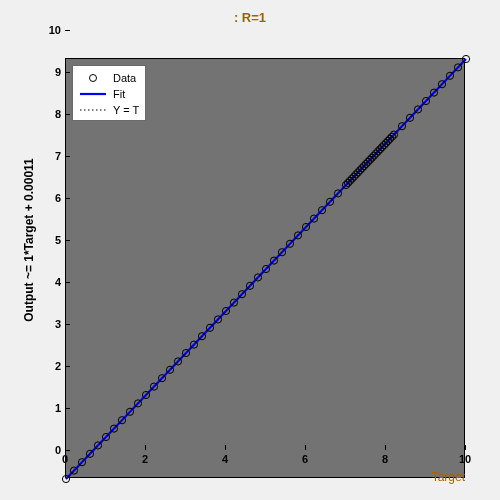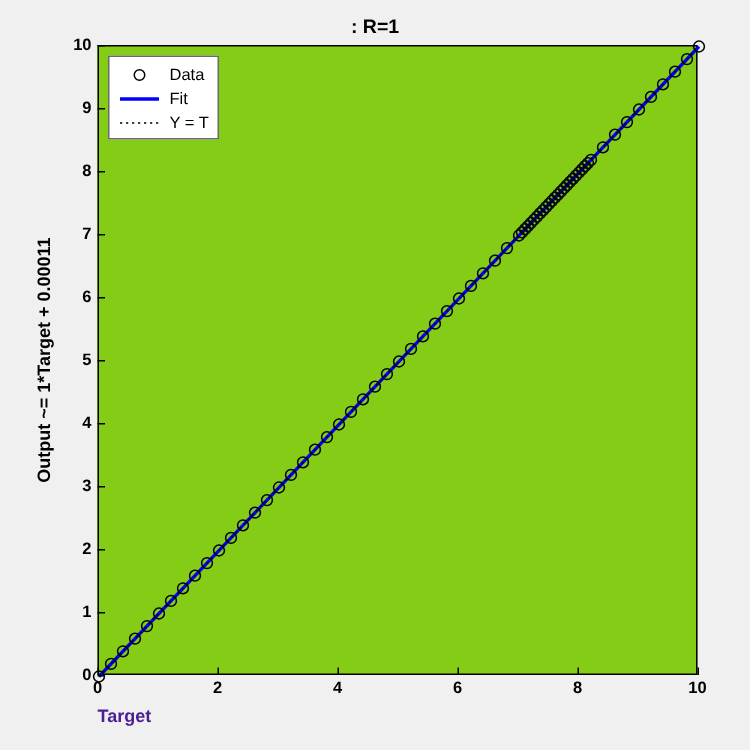--- a/index.html
+++ b/index.html
@@ -13,39 +13,40 @@
     overflow: hidden;
   }
   .figure {
     position: absolute;
     left: 0; top: 0;
     width: 500px; height: 500px;
     background: #f0f0f0;
   }
   .axes {
     position: absolute;
-    background: #84cc16;
+    background: #737373;
     border: 1px solid #000;
     box-sizing: border-box;
+    margin-top: 28px;
   }
   .title {
     position: absolute;
     width: 100%;
     text-align: center;
     font-size: 13px;
     font-weight: bold;
-    color: #000000;
+    color: #a16207;
   }
   .xlabel {
     position: absolute;
     width: 100%;
-    text-align: left;
+    text-align: right;
     font-size: 12px;
-    font-weight: bold;
-    color: #4c1d95;
+    font-weight: normal;
+    color: #a16207;
   }
   .ylabel {
     position: absolute;
     font-size: 12px;
     font-weight: bold;
     color: #000;
     transform: rotate(-90deg);
     transform-origin: left top;
     text-align: center;
   }

